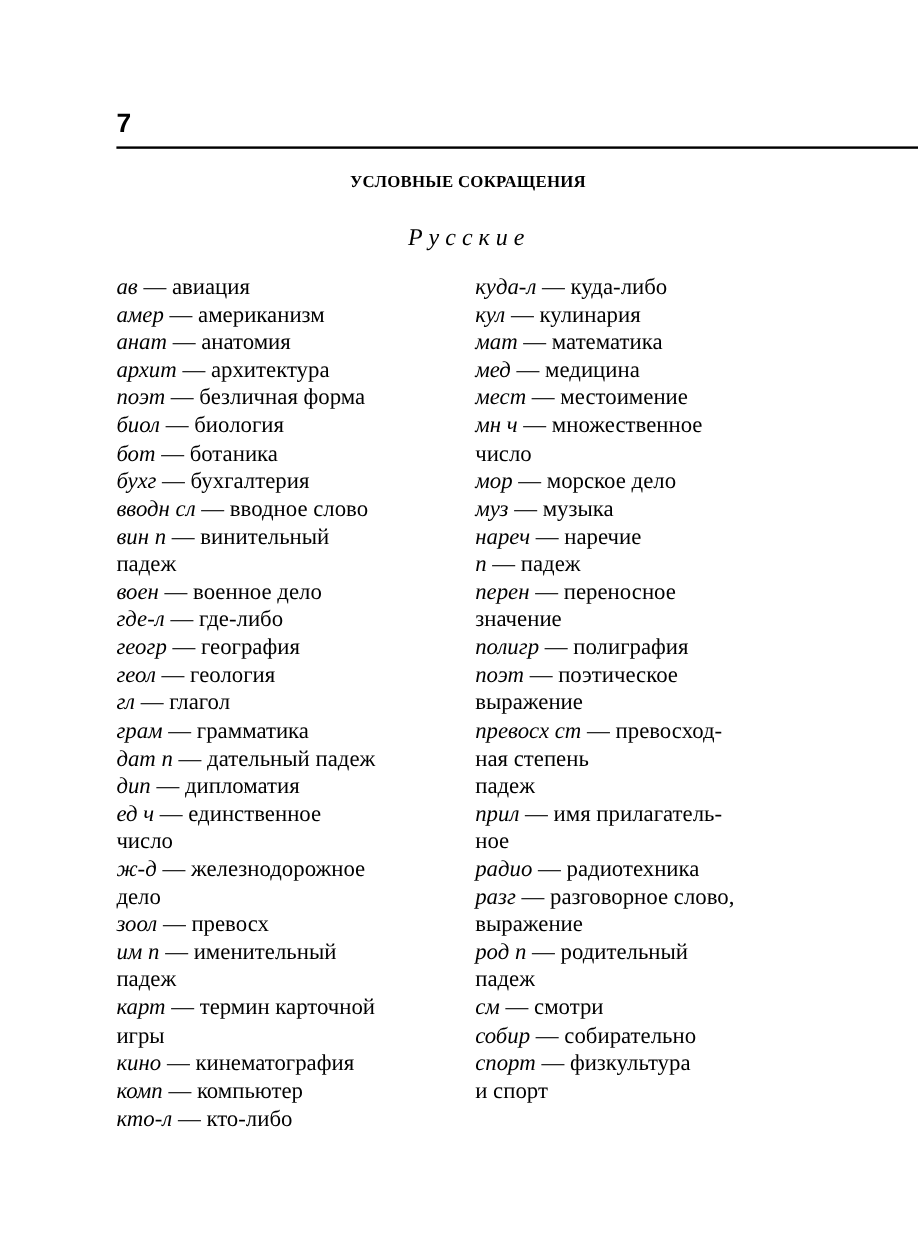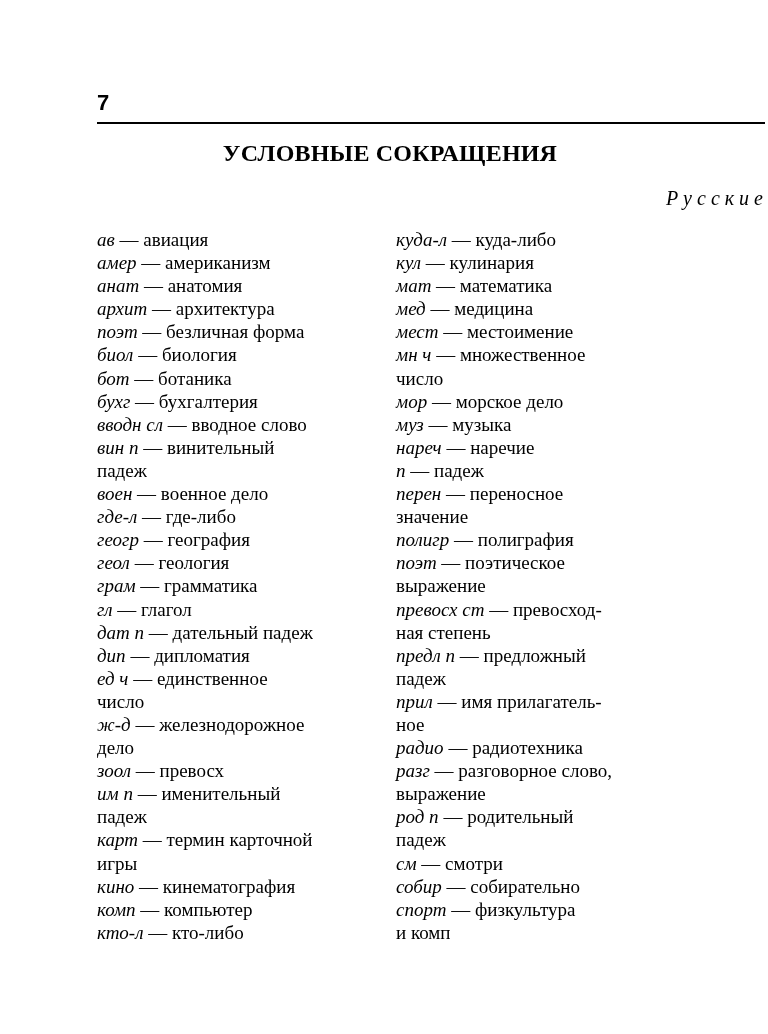--- a/index.html
+++ b/index.html
@@ -6,25 +6,25 @@
   body { width: 768px; height: 1034px; position: relative; overflow: hidden; color: #000; }
   .page-number {
     position: absolute; left: 97px; top: 91px;
     font-family: "Liberation Sans", sans-serif; font-weight: bold; font-size: 22px; line-height: 24px;
   }
   .rule {
     position: absolute; left: 97px; top: 122px; width: 668px; height: 2px; background: #000;
   }
   .title {
     position: absolute; left: 0; width: 768px; top: 141px; text-align: center;
-    font-family: "Liberation Serif", serif; font-weight: bold; font-size: 24px; line-height: 24px;
+    font-family: "Liberation Serif", serif; font-weight: bold; font-size: 14px; line-height: 24px;
     padding-left: 12px; box-sizing: border-box; letter-spacing: 0.2px;
   }
   .subtitle {
-    position: absolute; left: 0; width: 768px; top: 186px; text-align: right;
+    position: absolute; left: 0; width: 768px; top: 186px; text-align: center;
     font-family: "Liberation Serif", serif; font-style: italic; font-size: 20px; line-height: 24px;
     letter-spacing: 5px; padding-left: 14px; box-sizing: border-box;
   }
   .col {
     position: absolute; top: 228px;
     font-family: "Liberation Serif", serif; font-size: 19px; line-height: 23.1px;
   }
   .col-left { left: 97px; width: 290px; }
   .col-right { left: 396px; width: 290px; }
   .entry { display: block; padding-left: 24px; text-indent: -24px; white-space: normal; }
@@ -78,24 +78,24 @@
     <div class="entry">
       <span class="line"><span class="abbr">где-л</span><span class="dash">—</span><span class="meaning">где-либо</span></span>
     </div>
     <div class="entry">
       <span class="line"><span class="abbr">геогр</span><span class="dash">—</span><span class="meaning">география</span></span>
     </div>
     <div class="entry">
       <span class="line"><span class="abbr">геол</span><span class="dash">—</span><span class="meaning">геология</span></span>
     </div>
     <div class="entry">
+      <span class="line"><span class="abbr">гл</span><span class="dash">—</span><span class="meaning">глагол</span></span>
+    </div>
+    <div class="entry">
       <span class="line"><span class="abbr">грам</span><span class="dash">—</span><span class="meaning">грамматика</span></span>
-    </div>
-    <div class="entry">
-      <span class="line"><span class="abbr">гл</span><span class="dash">—</span><span class="meaning">глагол</span></span>
     </div>
     <div class="entry">
       <span class="line"><span class="abbr">дат п</span><span class="dash">—</span><span class="meaning">дательный падеж</span></span>
     </div>
     <div class="entry">
       <span class="line"><span class="abbr">дип</span><span class="dash">—</span><span class="meaning">дипломатия</span></span>
     </div>
     <div class="entry">
       <span class="line"><span class="abbr">ед ч</span><span class="dash">—</span><span class="meaning">единственное</span></span>
       <span class="line"><span class="meaning">число</span></span>
@@ -166,21 +166,20 @@
     </div>
     <div class="entry">
       <span class="line"><span class="abbr">поэт</span><span class="dash">—</span><span class="meaning">поэтическое</span></span>
       <span class="line"><span class="meaning">выражение</span></span>
     </div>
     <div class="entry">
       <span class="line"><span class="abbr">превосх ст</span><span class="dash">—</span><span class="meaning">превосход-</span></span>
       <span class="line"><span class="meaning">ная степень</span></span>
     </div>
     <div class="entry">
-      <span class="line"><span class="abbr">предл п</span><span class="dash">—</span><span class="meaning">предложный</span></span>
       <span class="line"><span class="meaning">падеж</span></span>
     </div>
     <div class="entry">
       <span class="line"><span class="abbr">прил</span><span class="dash">—</span><span class="meaning">имя прилагатель-</span></span>
       <span class="line"><span class="meaning">ное</span></span>
     </div>
     <div class="entry">
       <span class="line"><span class="abbr">радио</span><span class="dash">—</span><span class="meaning">радиотехника</span></span>
     </div>
     <div class="entry">
@@ -192,15 +191,15 @@
       <span class="line"><span class="meaning">падеж</span></span>
     </div>
     <div class="entry">
       <span class="line"><span class="abbr">см</span><span class="dash">—</span><span class="meaning">смотри</span></span>
     </div>
     <div class="entry">
       <span class="line"><span class="abbr">собир</span><span class="dash">—</span><span class="meaning">собирательно</span></span>
     </div>
     <div class="entry">
       <span class="line"><span class="abbr">спорт</span><span class="dash">—</span><span class="meaning">физкультура</span></span>
-      <span class="line"><span class="meaning">и комп</span></span>
+      <span class="line"><span class="meaning">и спорт</span></span>
     </div>
   </div>
 
 </body></html>

